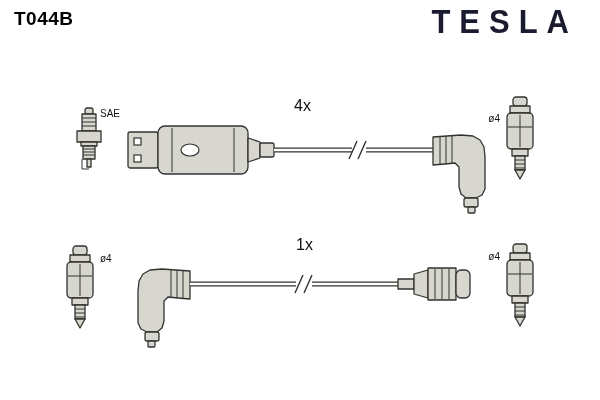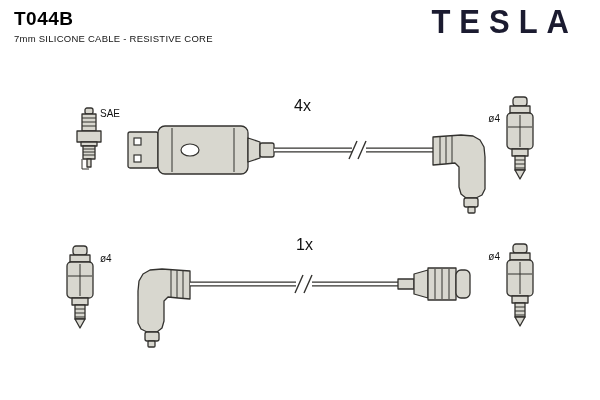--- a/index.html
+++ b/index.html
@@ -29,21 +29,20 @@
   .break-mark{fill:none;stroke:#33322f;stroke-width:1.4;}
   .lbl{font-size:10px;fill:#111;}
   .qty{font-size:16px;fill:#111;}
 </style>
 </head>
 <body>
 
 <div class="canvas">
 
   <div class="part-number">T044B</div>
-  <div class="subtitle">7mm SILICONE CABLE - RESISTIVE CORE</div>
   <div class="brand-logo">TESLA</div>
 
   <svg class="diagram" width="600" height="400" viewBox="0 0 600 400">
 
     <defs>
 
       <g id="terminal">
         <rect class="part" x="7" y="0" width="14" height="9" rx="3"></rect>
         <rect class="part" x="4" y="9" width="20" height="7"></rect>
         <rect class="part" x="1" y="16" width="26" height="36" rx="4"></rect>

